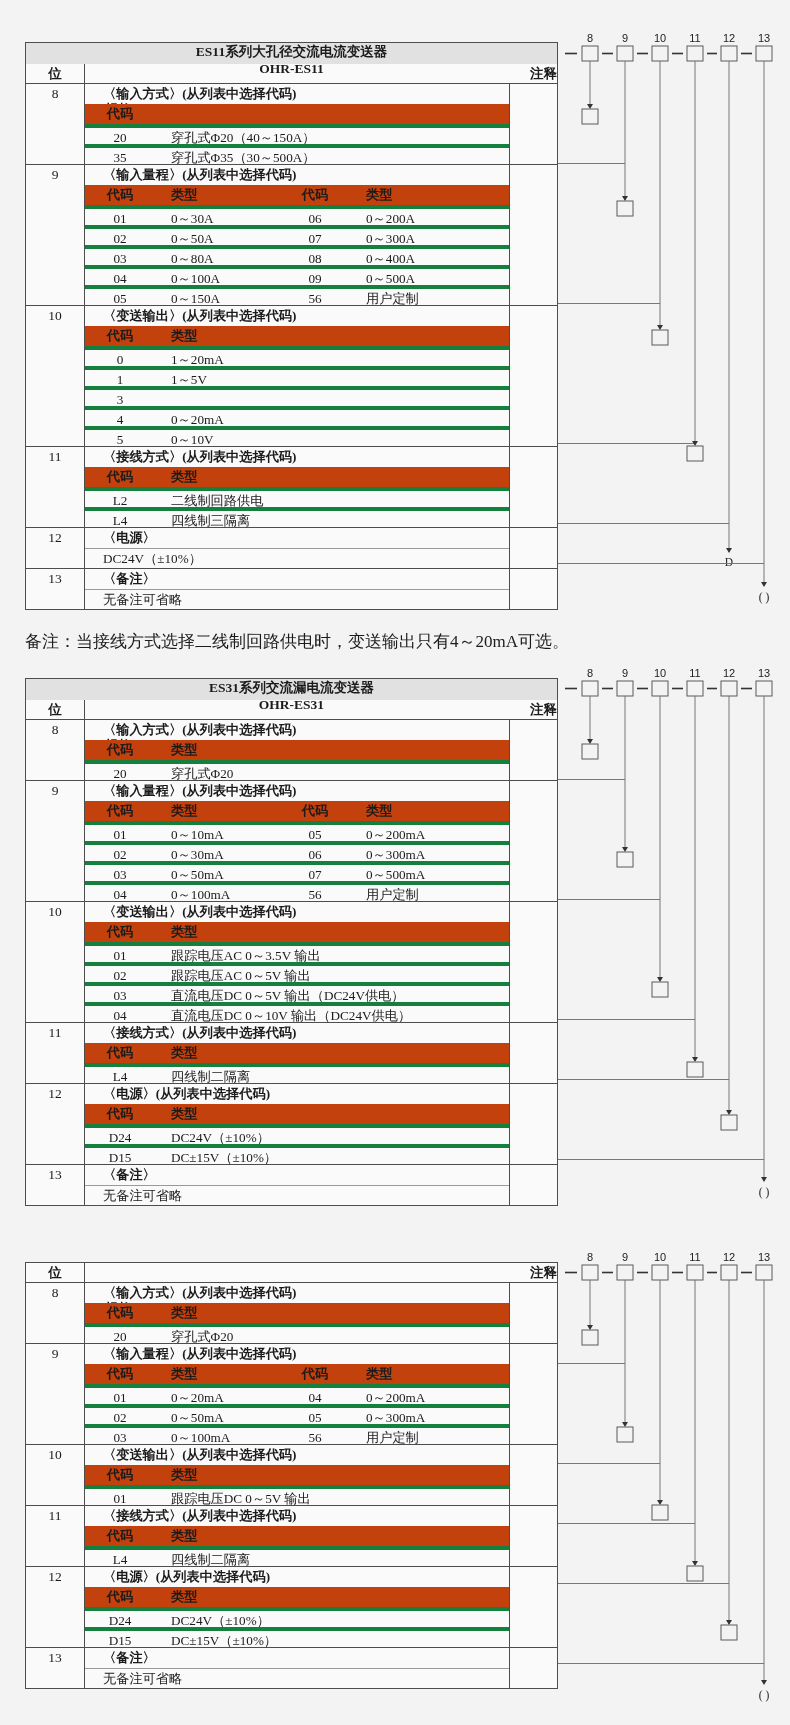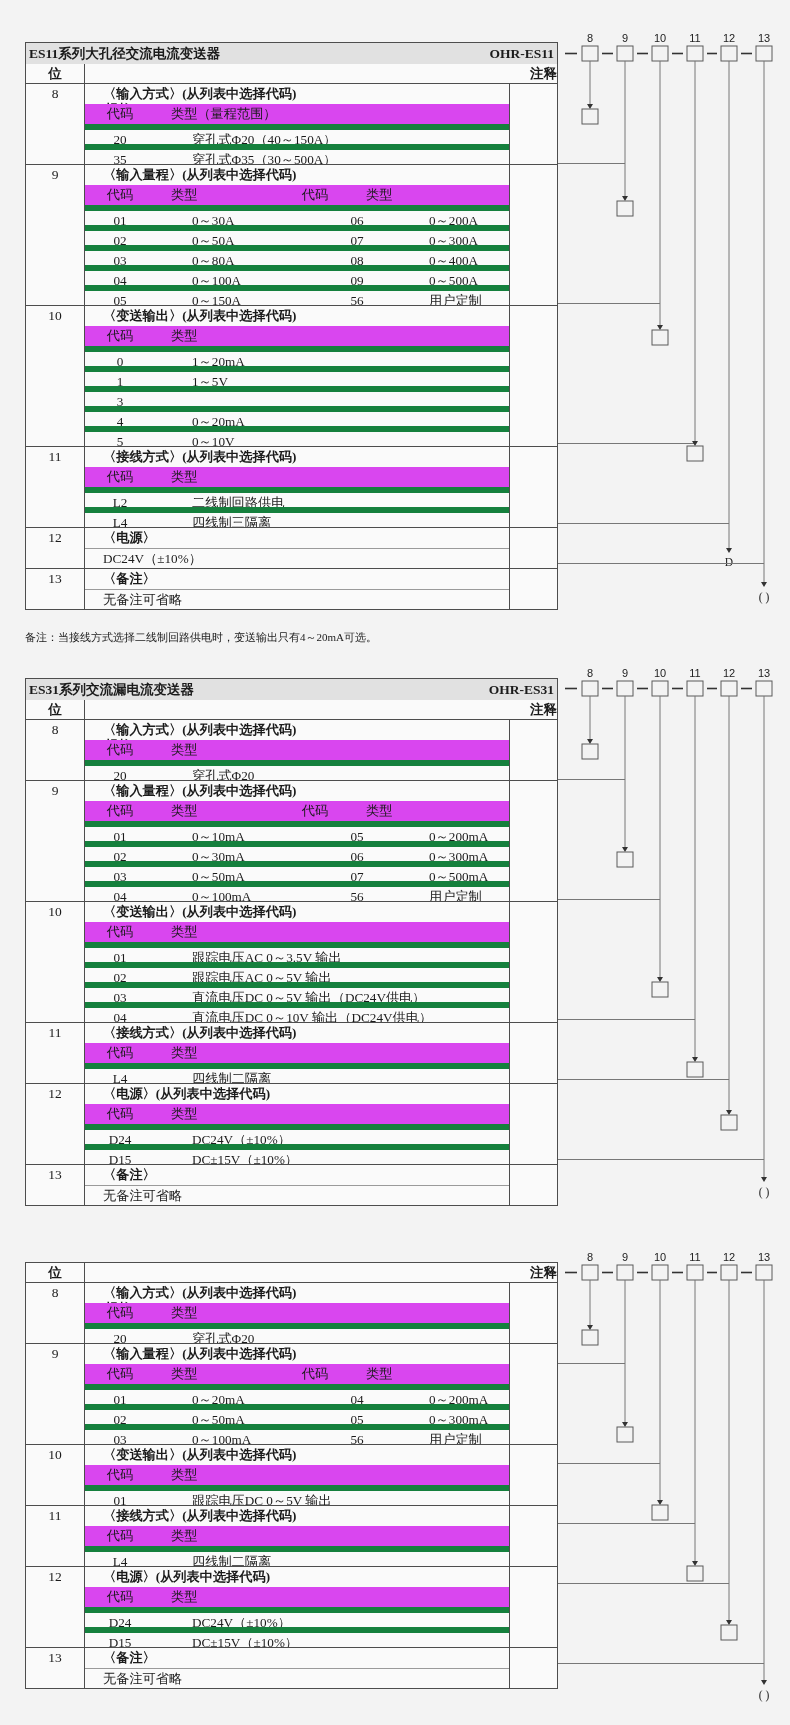--- a/index.html
+++ b/index.html
@@ -1,42 +1,42 @@
 <!DOCTYPE html>
 <html><head>
 <meta charset="utf-8">
 <style>
   html,body { margin:0; padding:0; }
   .page { position:relative; width:790px; height:1725px; background:#f3f3f3;
           font-family:"Liberation Serif","DejaVu Serif",serif; color:#1b1b1b; overflow:hidden; }
   .tbl { position:absolute; left:25px; width:533px; background:#fafafa;
          border:1px solid #4d4d4d; box-sizing:border-box; }
   .titlebar { height:21px; background:#e1e1e1; display:flex; justify-content:space-between;
-              align-items:center; font-weight:bold; font-size:13.5px; padding:0 3px; box-sizing:border-box; }
+              align-items:center; font-weight:bold; font-size:13.5px; padding:0 3px; box-sizing:border-box;flex-direction:column; }
   .colhead { height:20px; display:flex; border-bottom:1px solid #4d4d4d; font-weight:bold;
              font-size:13.5px; line-height:20px; box-sizing:border-box; }
   .pos-col  { width:59px; border-right:1px solid #4d4d4d; text-align:center; box-sizing:border-box; }
   .spec-col { flex:1; border-right:1px solid #4d4d4d; padding-left:20px; box-sizing:border-box; min-width:0;margin-top:36px; }
   .note-col { width:47px; text-align:right; box-sizing:border-box; }
   .section { display:flex; border-bottom:1px solid #4d4d4d; }
   .section:last-child { border-bottom:none; }
   .sec-pos  { width:59px; border-right:1px solid #4d4d4d; text-align:center;
               font-size:13.5px; line-height:20px; box-sizing:border-box; }
   .sec-spec { flex:1; border-right:1px solid #4d4d4d; box-sizing:border-box; min-width:0; }
   .sec-note { width:47px; box-sizing:border-box; }
   .row { height:20px; line-height:19px; font-size:13.2px; box-sizing:border-box; white-space:nowrap; overflow:hidden; }
   .label-row { padding-left:18px;font-weight:bold; }
   .plain-row { padding-left:18px; border-top:1px solid #9a9a9a; }
-  .band-row { background:#d946ef; font-weight:normal; display:grid; }
-  .data-row { display:grid; border-top:6px solid #15803d;gap:21px; }
+  .band-row { background:#c2410c; font-weight:bold; display:grid; }
+  .data-row { display:grid; border-top:4px solid #15803d; }
   .cols2 { grid-template-columns:70px 1fr; }
   .cols4 { grid-template-columns:70px 125px 70px 1fr; }
   .code-cell { text-align:center; }
   .type-cell { padding-left:16px; }
-  .note-line { position:absolute; left:25px; top:630px; font-size:11px; }
+  .note-line { position:absolute; left:25px; top:630px; font-size:17px; }
   .overlay { position:absolute; left:0; top:0; pointer-events:none; }
   .diag-line { stroke:#777; stroke-width:1; fill:none; }
   .diag-dash { stroke:#333; stroke-width:1.6; }
   .diag-box  { stroke:#5a5a5a; fill:none; stroke-width:1; }
   .diag-arrow{ fill:#333; }
   .diag-num  { font-family:"Liberation Sans","DejaVu Sans",sans-serif; font-size:11px; fill:#222; text-anchor:middle; }
   .diag-mark { font-family:"Liberation Serif","DejaVu Serif",serif; font-size:11.5px; fill:#222; text-anchor:middle; }
 </style>
 </head>
 <body>
@@ -53,21 +53,20 @@
       <div class="spec-col">规格</div>
       <div class="note-col">注释</div>
     </div>
     <div class="tbody">
         <div class="section">
           <div class="sec-pos">8</div>
           <div class="sec-spec">
             <div class="row label-row">〈输入方式〉(从列表中选择代码)</div>
             <div class="row band-row cols2">
               <div class="code-cell">代码</div>
-              <div class="type-cell">类型（量程范围）</div>
             </div>
             <div class="row data-row cols2">
               <div class="code-cell">20</div>
               <div class="type-cell">穿孔式Φ20（40～150A）</div>
             </div>
             <div class="row data-row cols2">
               <div class="code-cell">35</div>
               <div class="type-cell">穿孔式Φ35（30～500A）</div>
             </div>
           </div>

